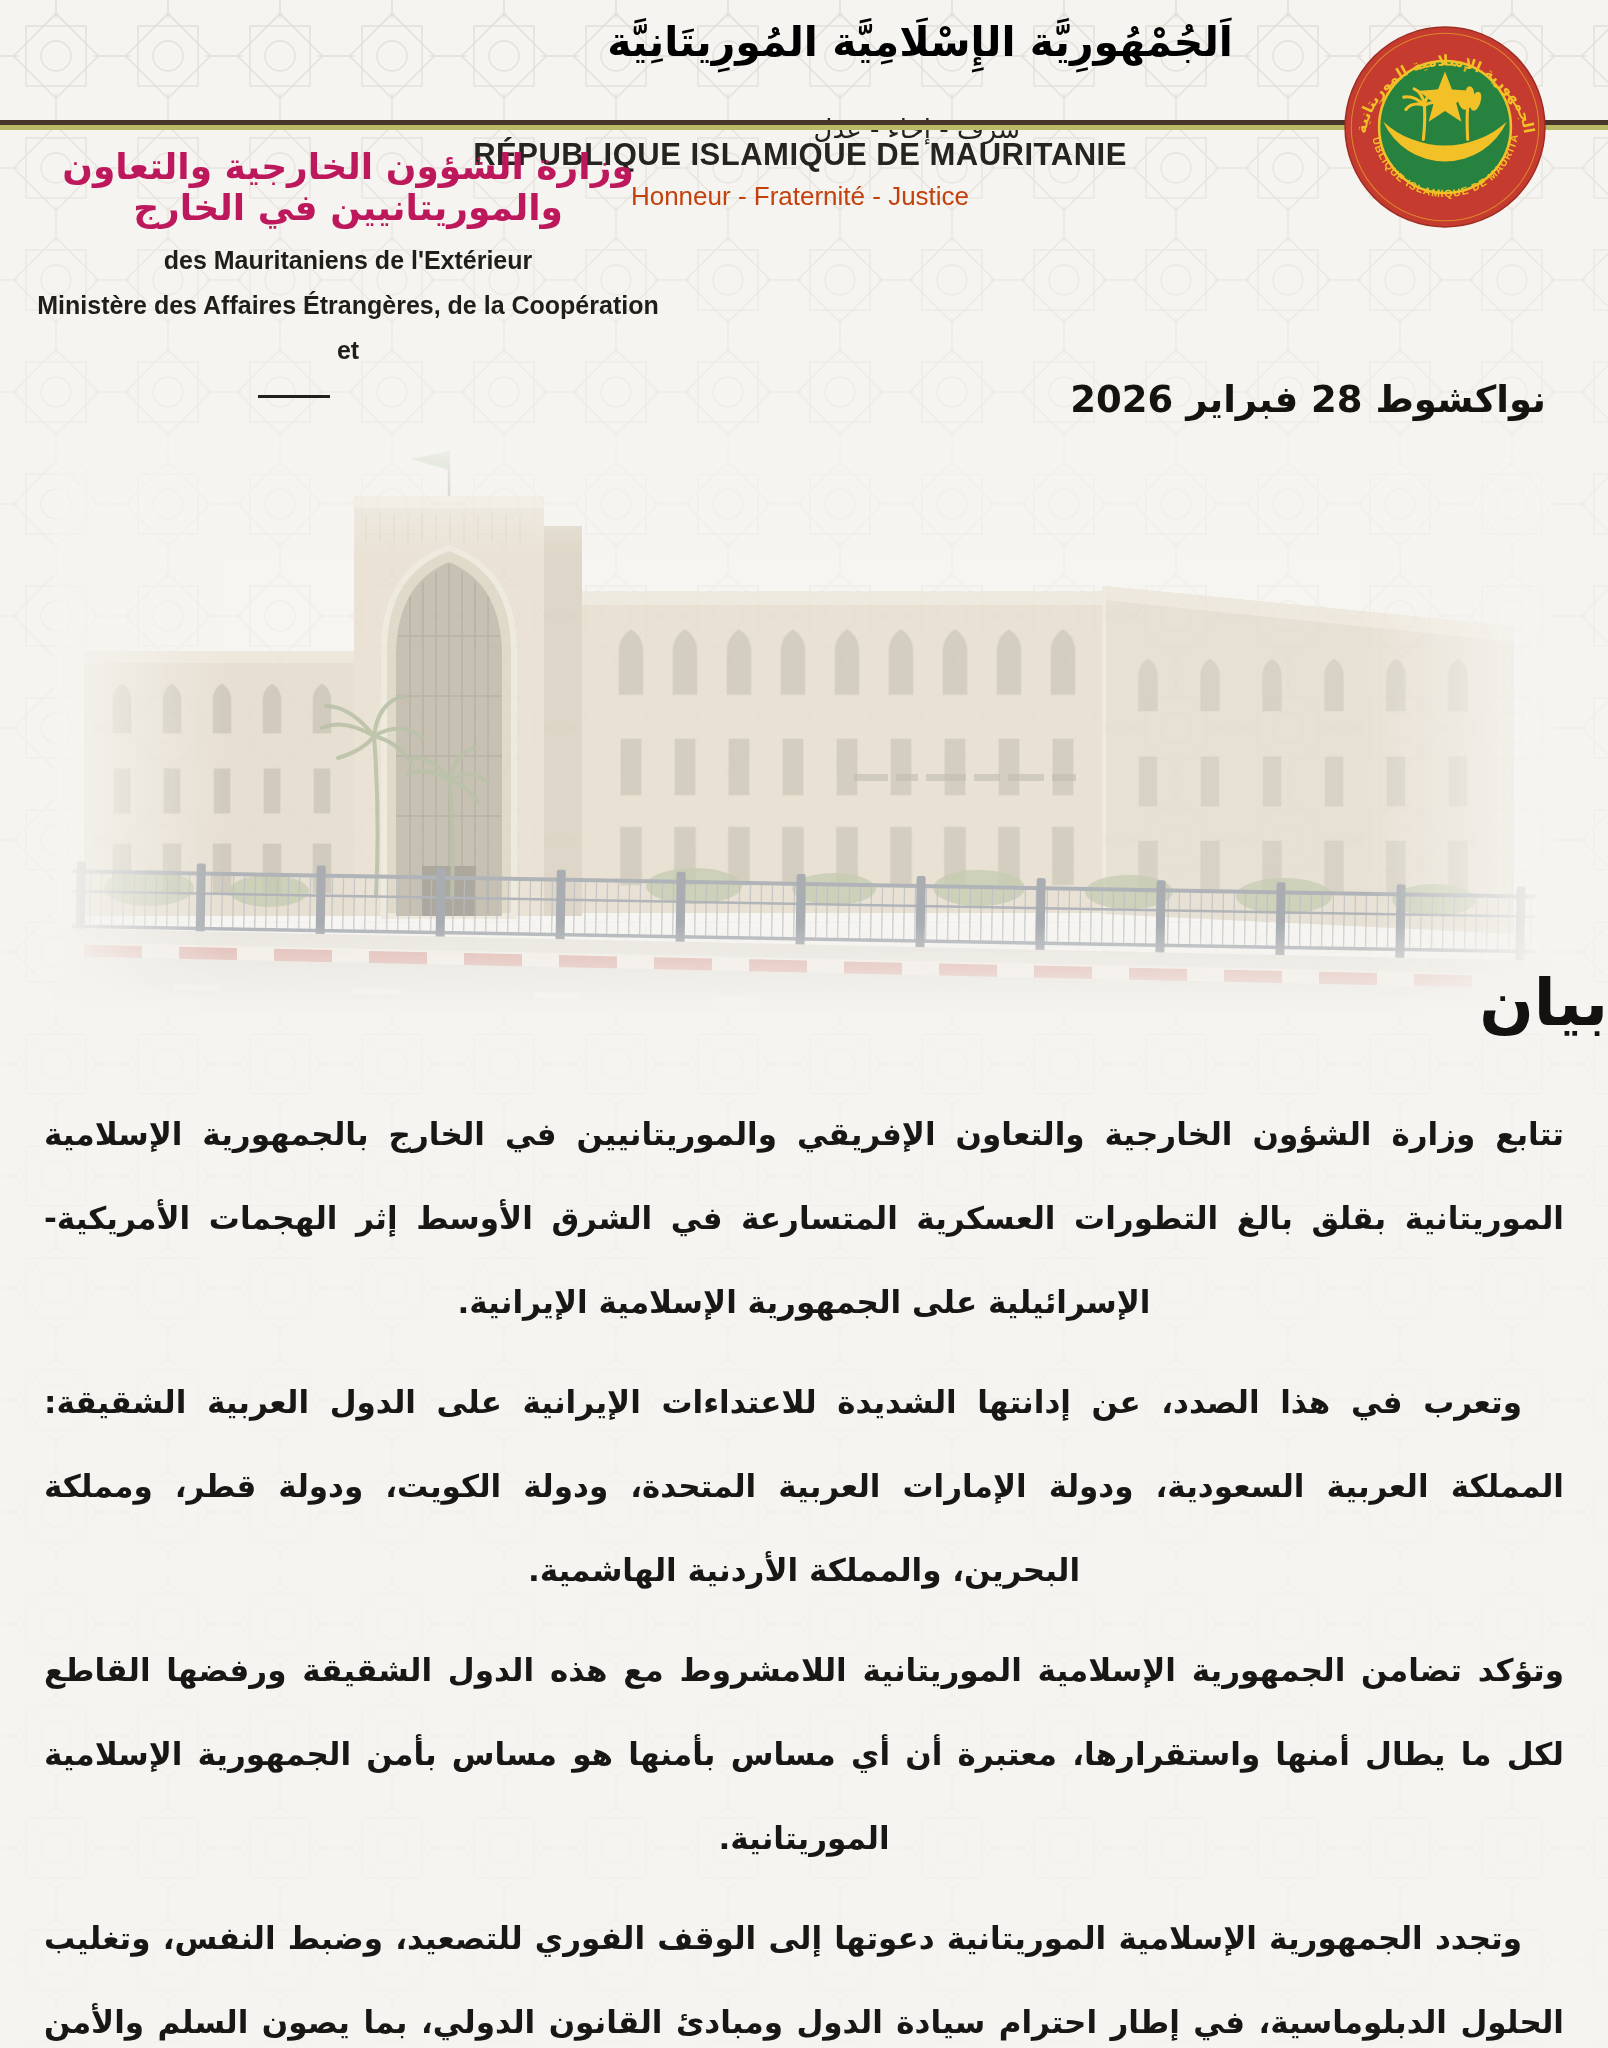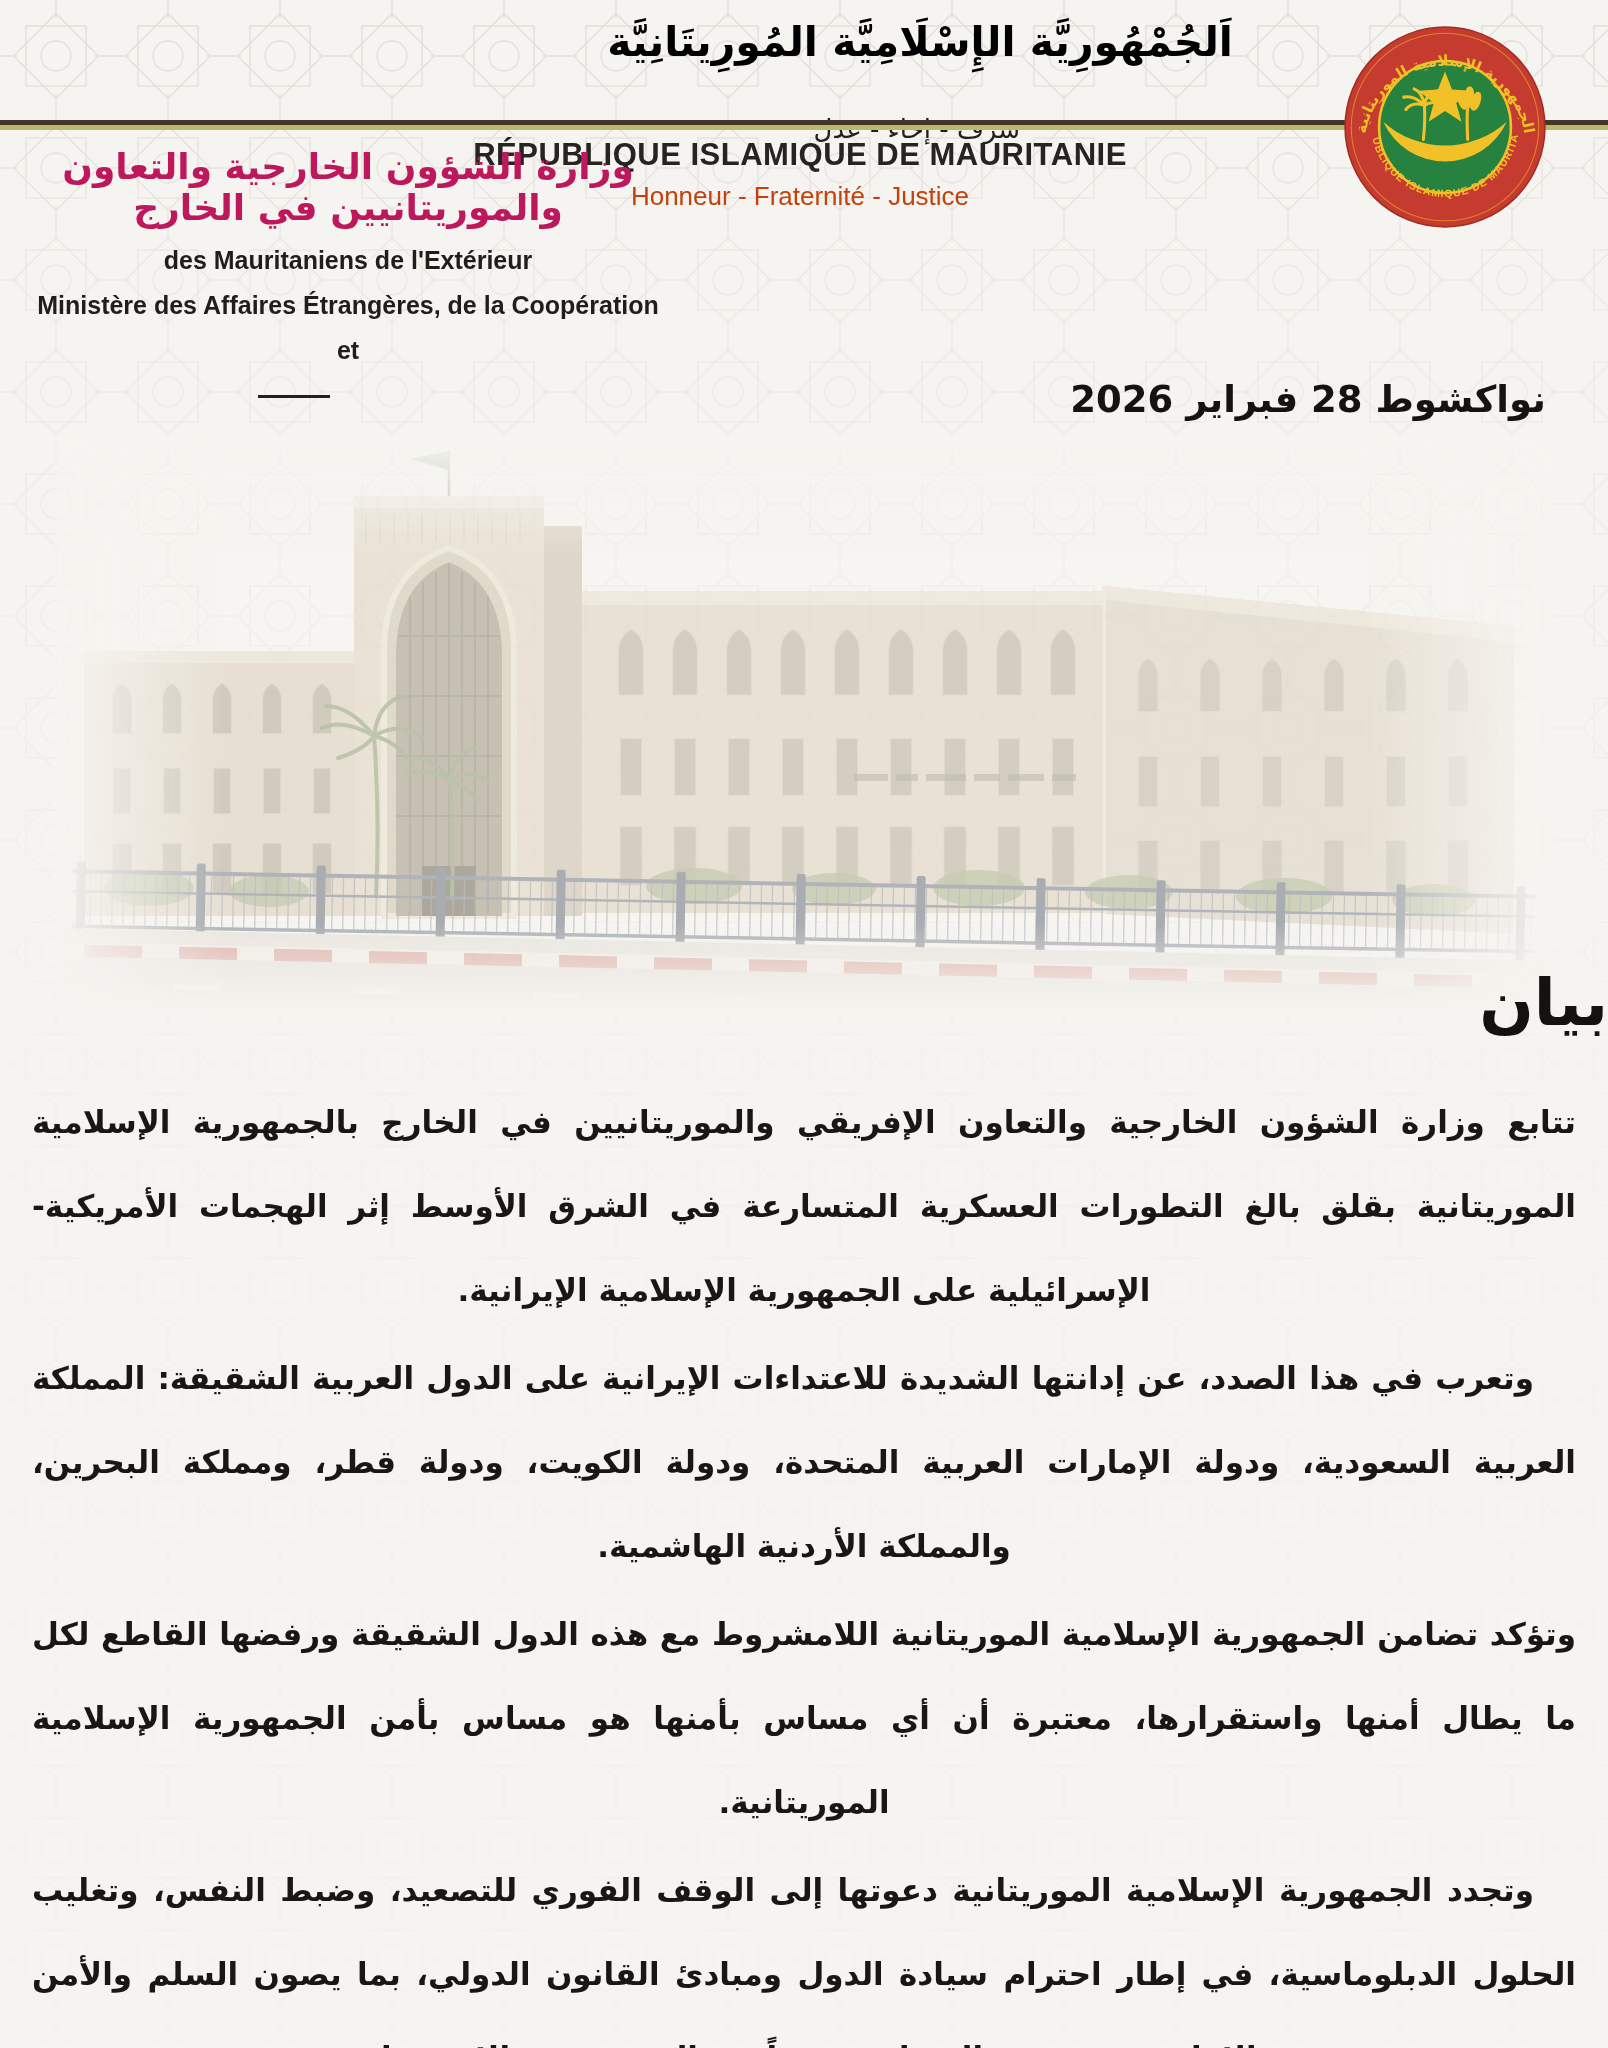--- a/index.html
+++ b/index.html
@@ -50,21 +50,21 @@
   
   .stmt-title{
     position:absolute; top:966px; left:0; width:100%; text-align:right;
     font-size:64px; font-weight:bold; color:#141210;
   }
   .stmt-body{
     position:absolute; top:1076px; left:28px; right:28px; direction:rtl;
     font-size:31px; font-weight:bold; color:#181715; line-height:84px;
     text-align:justify;
   }
-  .stmt-body p{margin:4px; text-align:justify; text-align-last:center;}
+  .stmt-body p{margin:16px; text-align:justify; text-align-last:center;}
   .stmt-body p.indent{text-indent:42px;}
 </style>
 </head>
 <body>
 
 <div class="page">
 
   <svg class="bg-pattern" xmlns="http://www.w3.org/2000/svg">
     <defs>
       <pattern id="geo" width="112" height="112" patternUnits="userSpaceOnUse">

